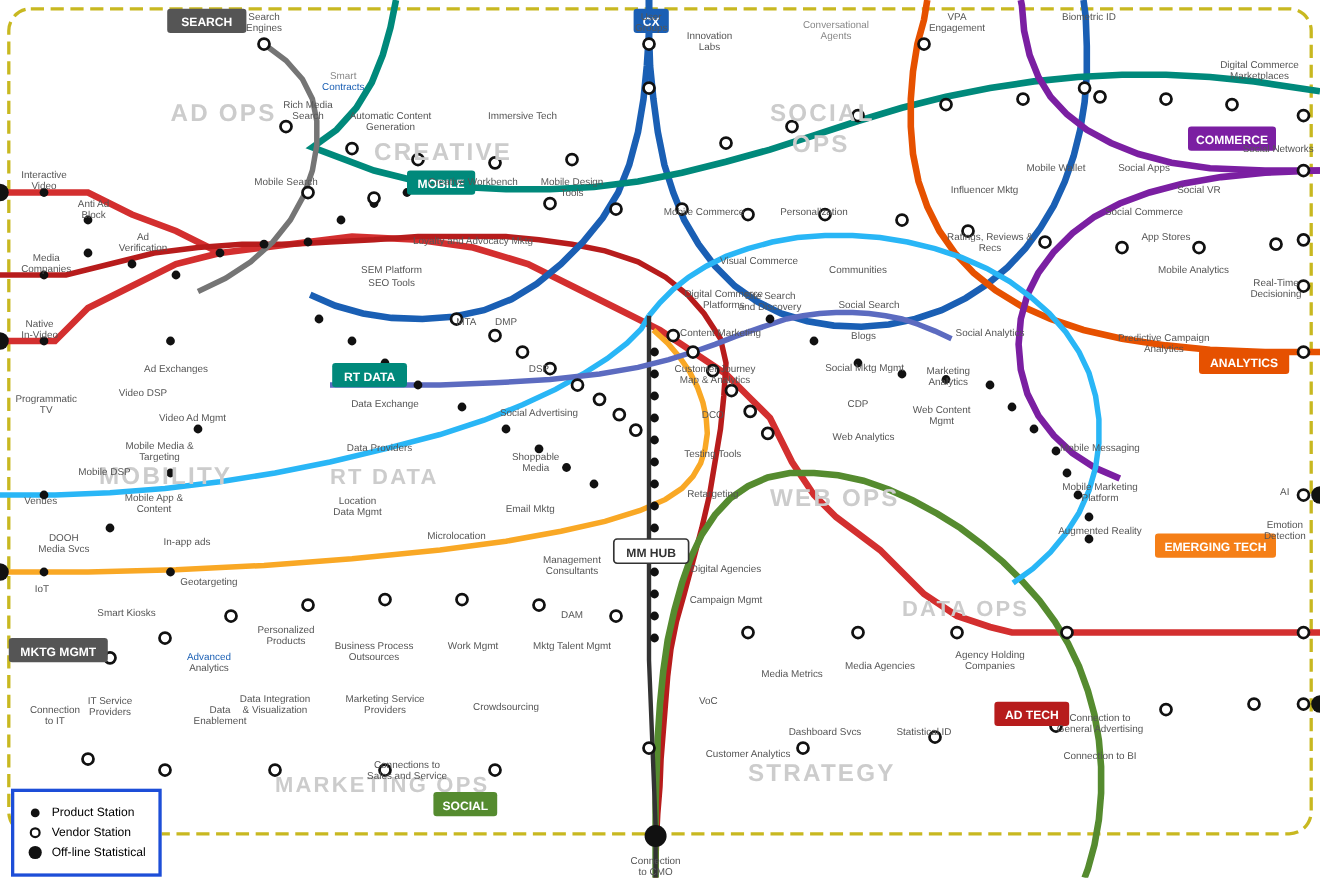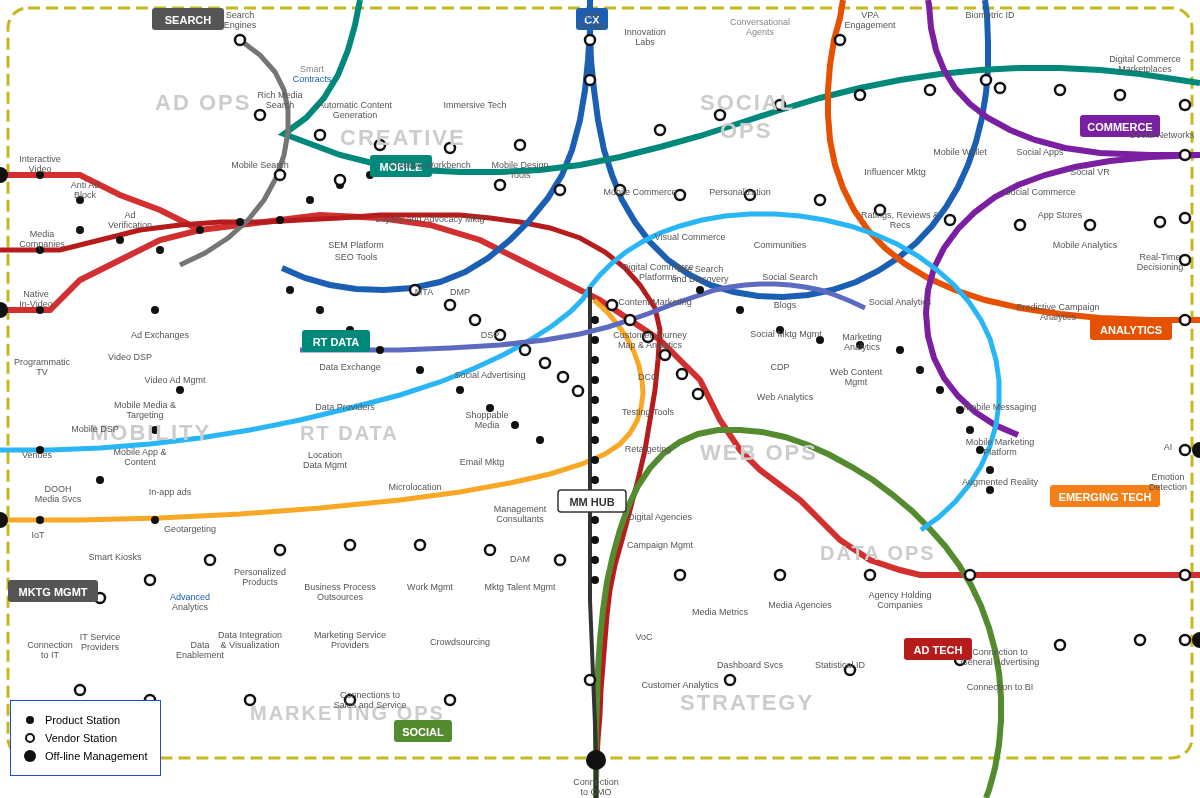--- a/index.html
+++ b/index.html
@@ -18,24 +18,24 @@
       background: #fff;
     }
     svg#main-map {
       position: absolute;
       top: 0; left: 0;
       width: 1200px;
       height: 798px;
     }
     .legend {
       position: absolute;
-      bottom: 22px;
+      bottom: 1px;
       left: 10px;
       background: #fff;
-      border: 1px solid #1d4ed8;
+      border: 3px solid #1d4ed8;
       padding: 8px 12px;
       font-size: 11px;
     }
     .legend-item {
       display: flex;
       align-items: center;
       margin: 4px 0;
       gap: 8px;
     }
   </style>
@@ -544,16 +544,16 @@
     <div class="legend-item">
       <svg width="14" height="14">
           <circle cx="7" cy="7" r="4" fill="white" stroke="#111" stroke-width="2"></circle>
         </svg>
       <span>Vendor Station</span>
     </div>
     <div class="legend-item">
       <svg width="14" height="14">
           <circle cx="7" cy="7" r="6" fill="#111"></circle>
         </svg>
-      <span>Off-line Management</span>
+      <span>Off-line Statistical</span>
     </div>
   </div>
 </div>
 
 </body></html>

